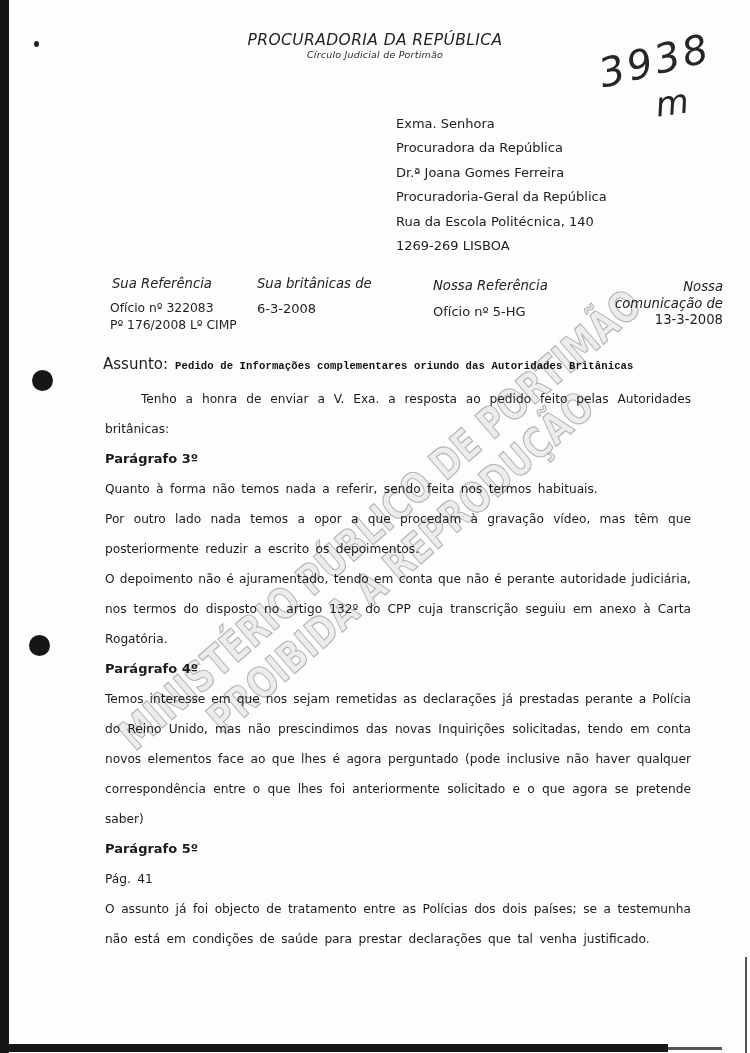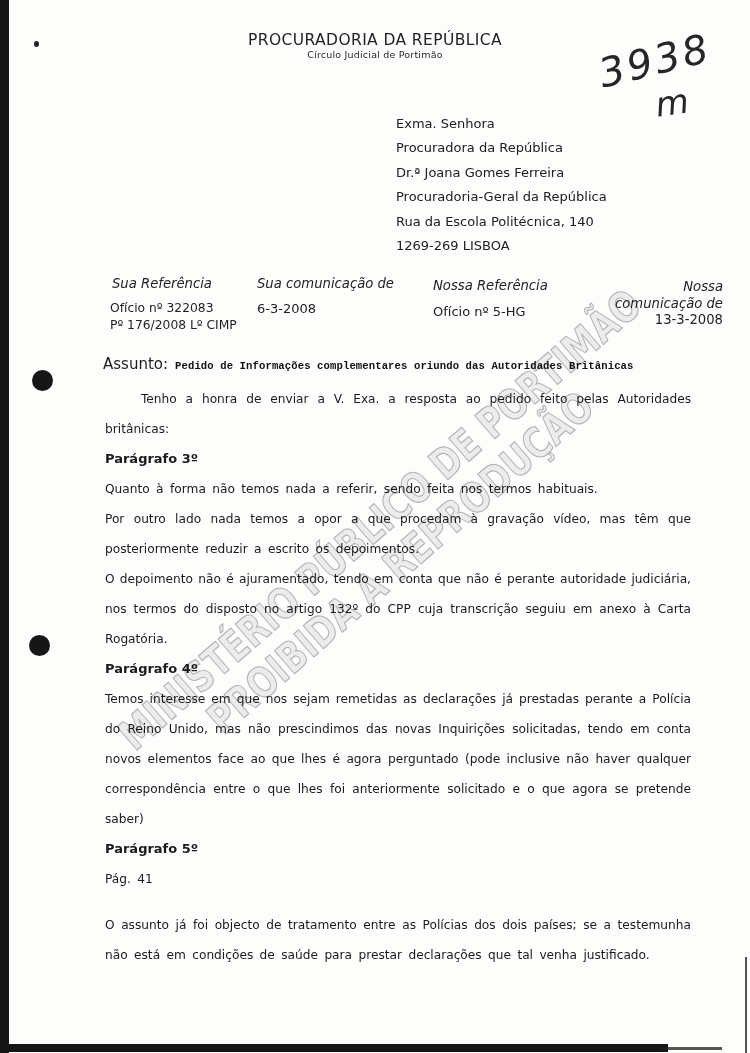--- a/index.html
+++ b/index.html
@@ -22,21 +22,21 @@
   .wm{
     position:absolute;display:flex;justify-content:center;align-items:center;
     font-weight:bold;font-size:42px;white-space:nowrap;
     color:rgba(150,150,150,.16);
     -webkit-text-stroke:1.2px rgba(125,125,125,.55);
     pointer-events:none;
   }
   .wm1{left:30px;top:495px;width:700px;transform:rotate(-41deg) scaleX(.8);}
   .wm2{left:158px;top:538px;width:485px;transform:rotate(-41deg) scaleX(.8);}
   
-  .org-header{position:absolute;left:0;top:31px;width:100%;text-align:center;}
+  .org-header{position:absolute;left:0;top:31px;width:100%;text-align:center;font-style:italic;}
   .org{font-size:15.5px;letter-spacing:.4px;color:#222;}
   .suborg{font-size:9.5px;letter-spacing:.2px;margin-top:0;color:#2a2a2a;}
   
   .handwriting{position:absolute;left:592px;top:18px;}
   .hw-num{font-family:"DejaVu Sans",sans-serif;font-style:italic;font-size:40px;fill:#262626;letter-spacing:3px;}
   .hw-ini{font-family:"DejaVu Sans",sans-serif;font-style:italic;font-size:34px;fill:#262626;}
   
   .recipient{position:absolute;left:396px;top:112px;font-size:13px;line-height:24.4px;color:#202020;}
   
   .ref-label{position:absolute;font-style:italic;font-size:13.2px;color:#222;}
@@ -53,21 +53,21 @@
   .subject-row{position:absolute;left:103px;top:355px;display:flex;align-items:baseline;gap:7px;}
   .subject-label{font-size:15px;color:#1d1d1d;}
   .subject-text{font-size:10.6px;font-weight:bold;letter-spacing:.1px;color:#111;font-family:Liberation Mono, monospace;}
   
   .body-text{position:absolute;left:105px;top:384px;width:586px;font-size:12.2px;color:#1b1b1b;}
   .bline{line-height:30px;min-height:30px;}
   .jl{text-align:justify;text-align-last:justify;}
   .el{text-align:left;word-spacing:2.5px;}
   .hd{font-weight:bold;font-size:13px;}
   .ind{text-indent:36px;}
-  .gap{margin-top:16px;}
+  .gap{margin-top:0;}
 </style>
 </head>
 <body>
 
 <div class="page">
 
   <div class="wm wm1">MINISTÉRIO PÚBLICO DE PORTIMÃO</div>
   <div class="wm wm2">PROIBIDA A REPRODUÇÃO</div>
 
   <div class="edge-left"></div>
@@ -96,21 +96,21 @@
       <div class="rcpt-line">Rua da Escola Politécnica, 140</div>
       <div class="rcpt-line">1269-269 LISBOA</div>
   </div>
 
   <div class="ref-label ref-c1-label">Sua Referência</div>
   <div class="ref-val ref-c1-values">
     <div>Ofício nº 322083</div>
     <div>Pº 176/2008 Lº CIMP</div>
   </div>
 
-  <div class="ref-label ref-c2-label">Sua comunicação de</div>
+  <div class="ref-label ref-c2-label">Sua britânicas de</div>
   <div class="ref-val ref-c2-value">6-3-2008</div>
 
   <div class="ref-label ref-c3-label">Nossa Referência</div>
   <div class="ref-val ref-c3-value">Ofício nº 5-HG</div>
 
   <div class="ref-c4">
     <div class="it">Nossa</div>
     <div class="it">comunicação de</div>
     <div>13-3-2008</div>
   </div>

